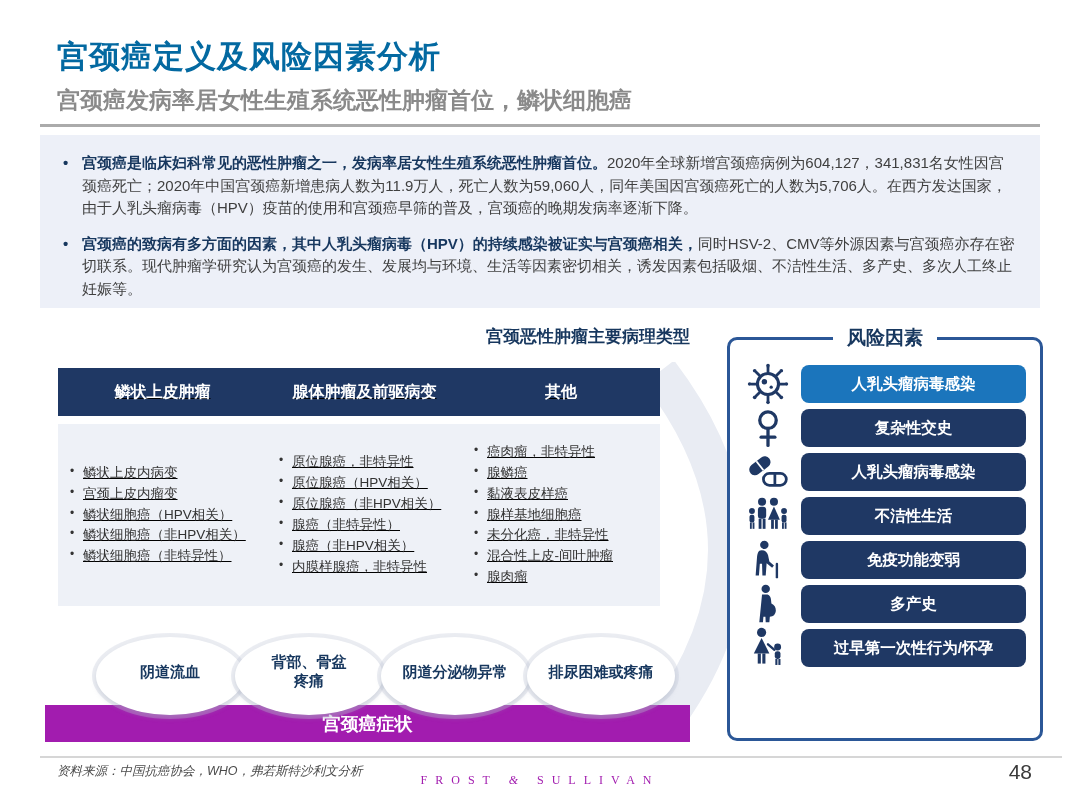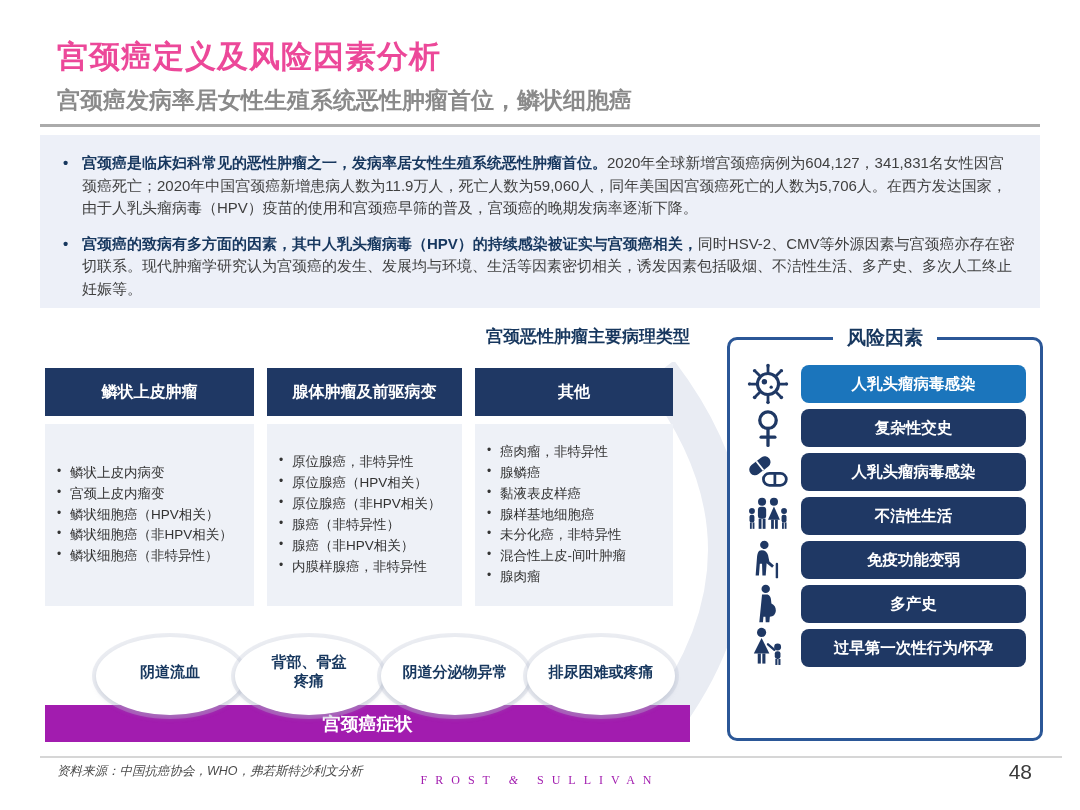--- a/index.html
+++ b/index.html
@@ -1,36 +1,36 @@
 <!DOCTYPE html>
 <html><head>
 <meta charset="utf-8">
 <style>
   html,body{margin:0;padding:0;background:#fff;}
   .slide{position:relative;width:1080px;height:810px;background:#fff;overflow:hidden;
          font-family:"Liberation Sans",sans-serif;}
 
   
   .title{position:absolute;left:57px;top:36px;margin:0;font-size:31px;font-weight:bold;
-         color:#ec4899;letter-spacing:1px;}
+         color:#0369a1;letter-spacing:1px;}
   .subtitle{position:absolute;left:57px;top:85px;margin:0;font-size:23px;font-weight:bold;color:#8A8A8A;}
   .divider{position:absolute;left:40px;top:124px;width:1000px;height:3px;background:#ABABAB;}
 
   
   .intro{position:absolute;left:40px;top:135px;width:1000px;height:173px;background:#EDF0F8;
          box-sizing:border-box;padding:17px 24px 8px 18px;}
   .intro ul{margin:0;padding:0;list-style:none;}
   .intro li{position:relative;padding-left:24px;font-size:15px;line-height:1.5;color:#3F3F3F;margin-bottom:13px;}
   .intro li::before{content:"•";position:absolute;left:5px;top:0;color:#17375E;font-weight:bold;}
   .intro .lead{font-weight:bold;color:#17375E;}
 
   
   .path-title{position:absolute;left:40px;top:325px;width:650px;margin:0;text-align:right;
               font-size:17px;font-weight:bold;color:#17375E;}
-  .columns{position:absolute;left:45px;top:368px;width:628px;display:flex;justify-content:space-between;z-index:2;}
+  .columns{position:absolute;left:45px;top:368px;width:628px;display:flex;justify-content:center;z-index:2;text-decoration:underline;}
   .col{display:flex;flex-direction:column;}
   .col-header{height:48px;background:#1F3864;color:#fff;font-weight:bold;font-size:16px;
               display:flex;align-items:center;justify-content:center;}
   .col-body{margin-top:8px;height:182px;background:#EEF1F7;display:flex;flex-direction:column;
             justify-content:center;padding:0 4px 0 10px;box-sizing:border-box;}
   .col-body ul{margin:0;padding:0;list-style:none;}
   .col-body li{position:relative;padding-left:15px;font-size:13.5px;color:#333;line-height:1.55;}
   .col-body li::before{content:"•";position:absolute;left:2px;top:-1px;color:#333;font-size:12px;}
 
   .chevron{position:absolute;left:645px;top:362px;z-index:1;}

